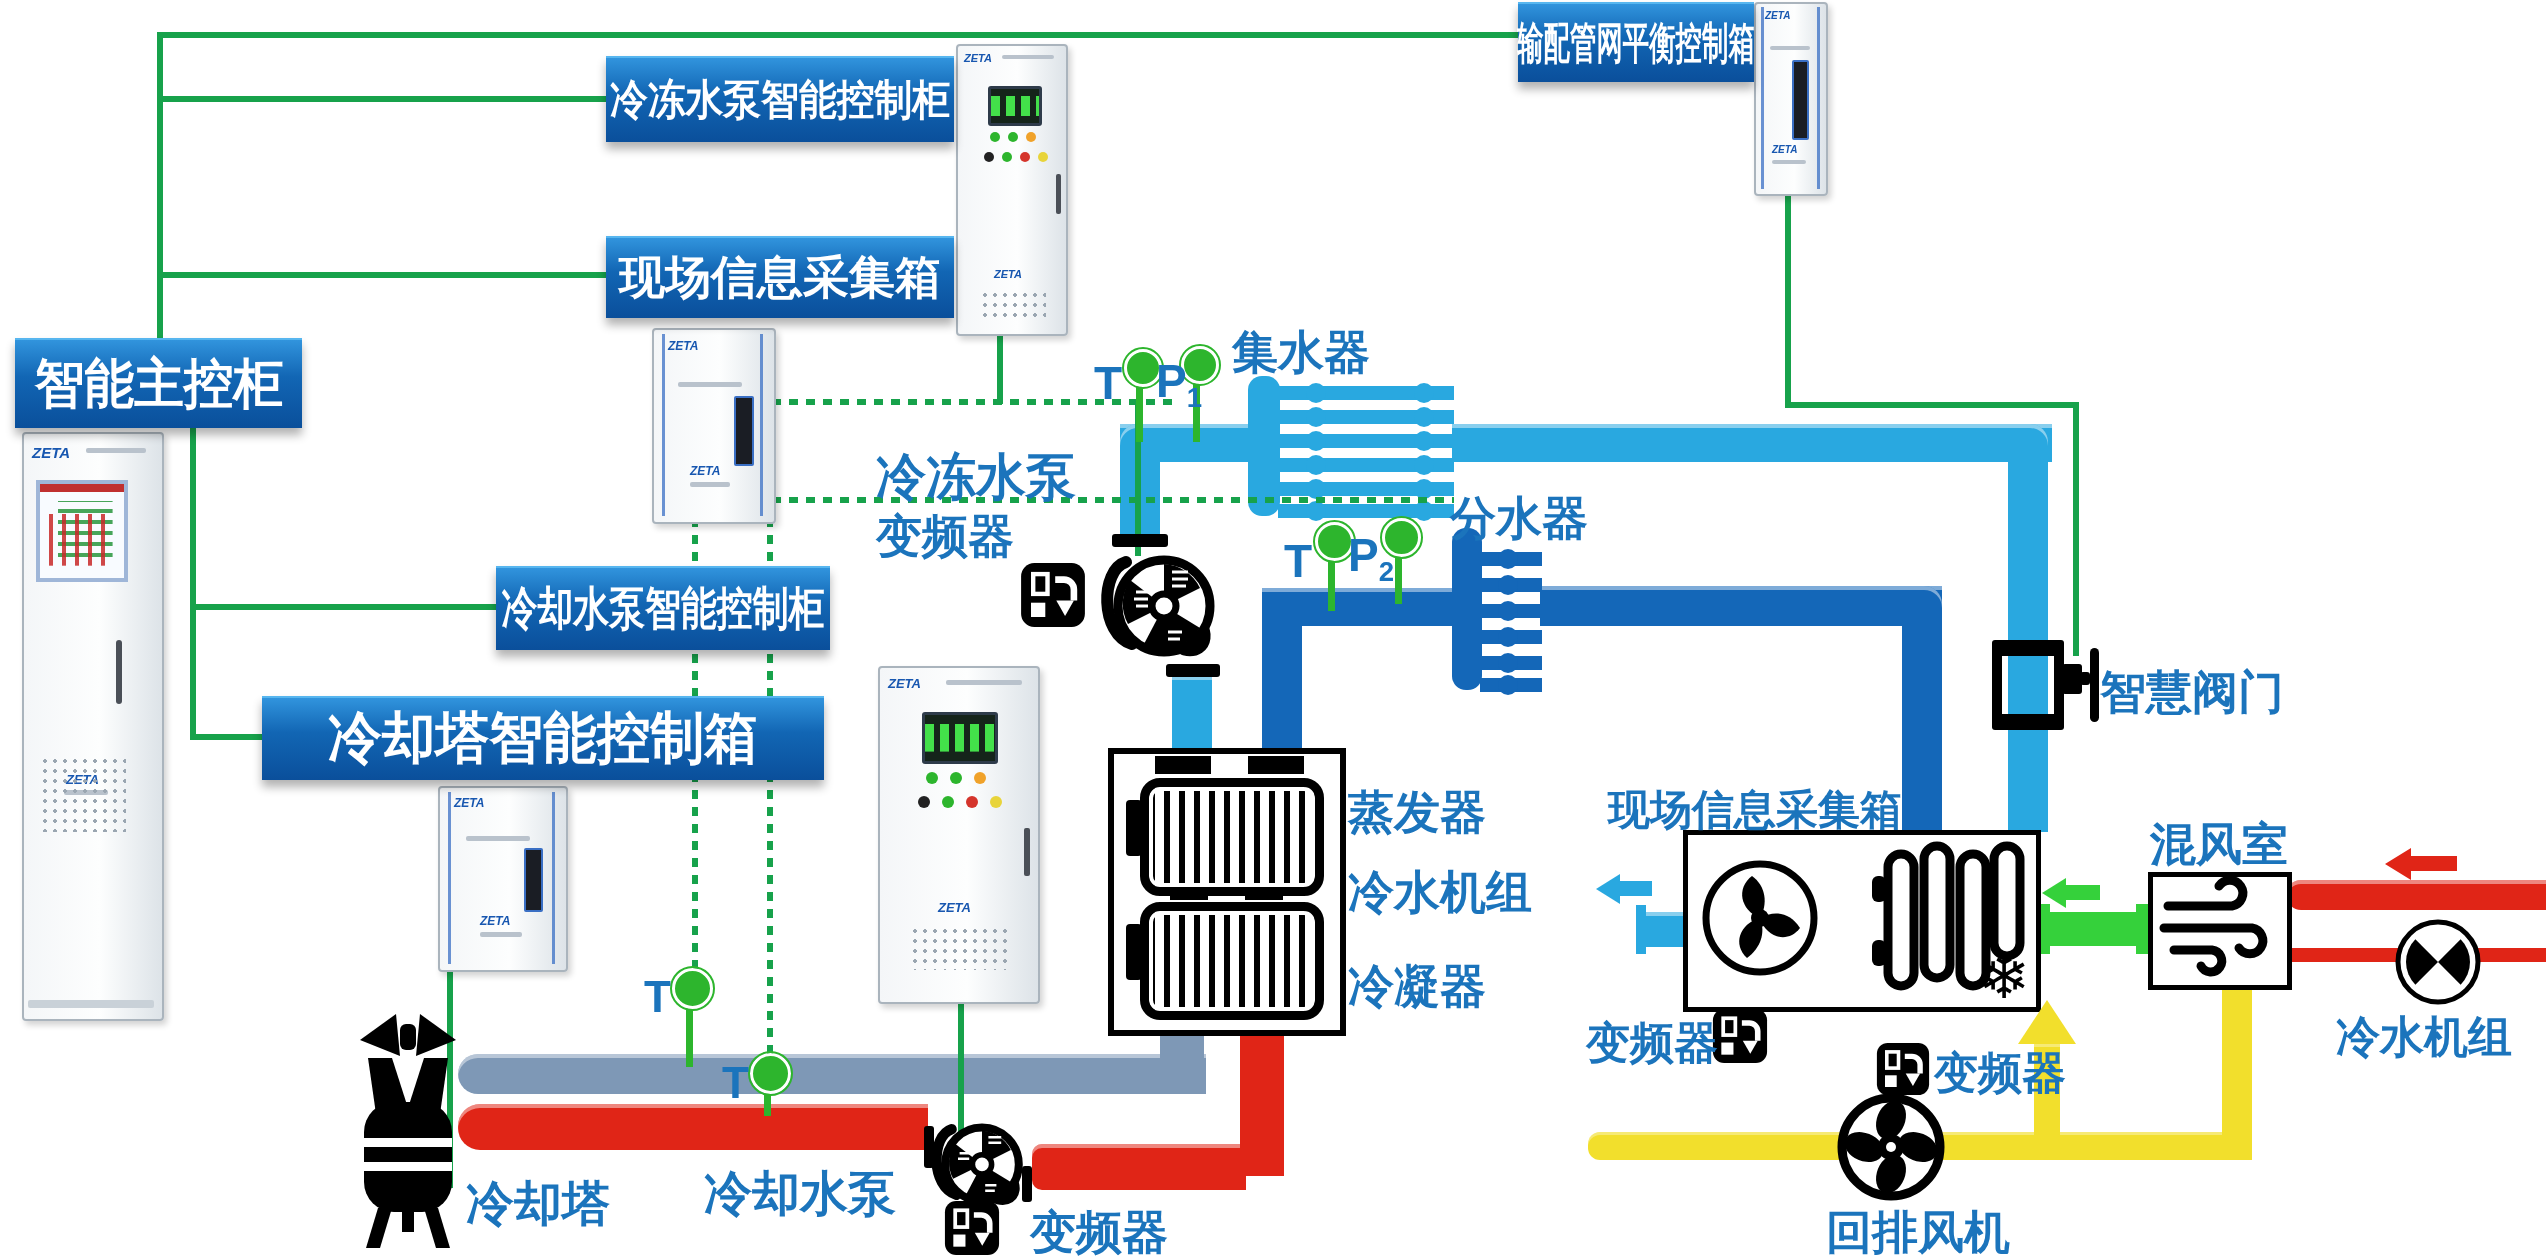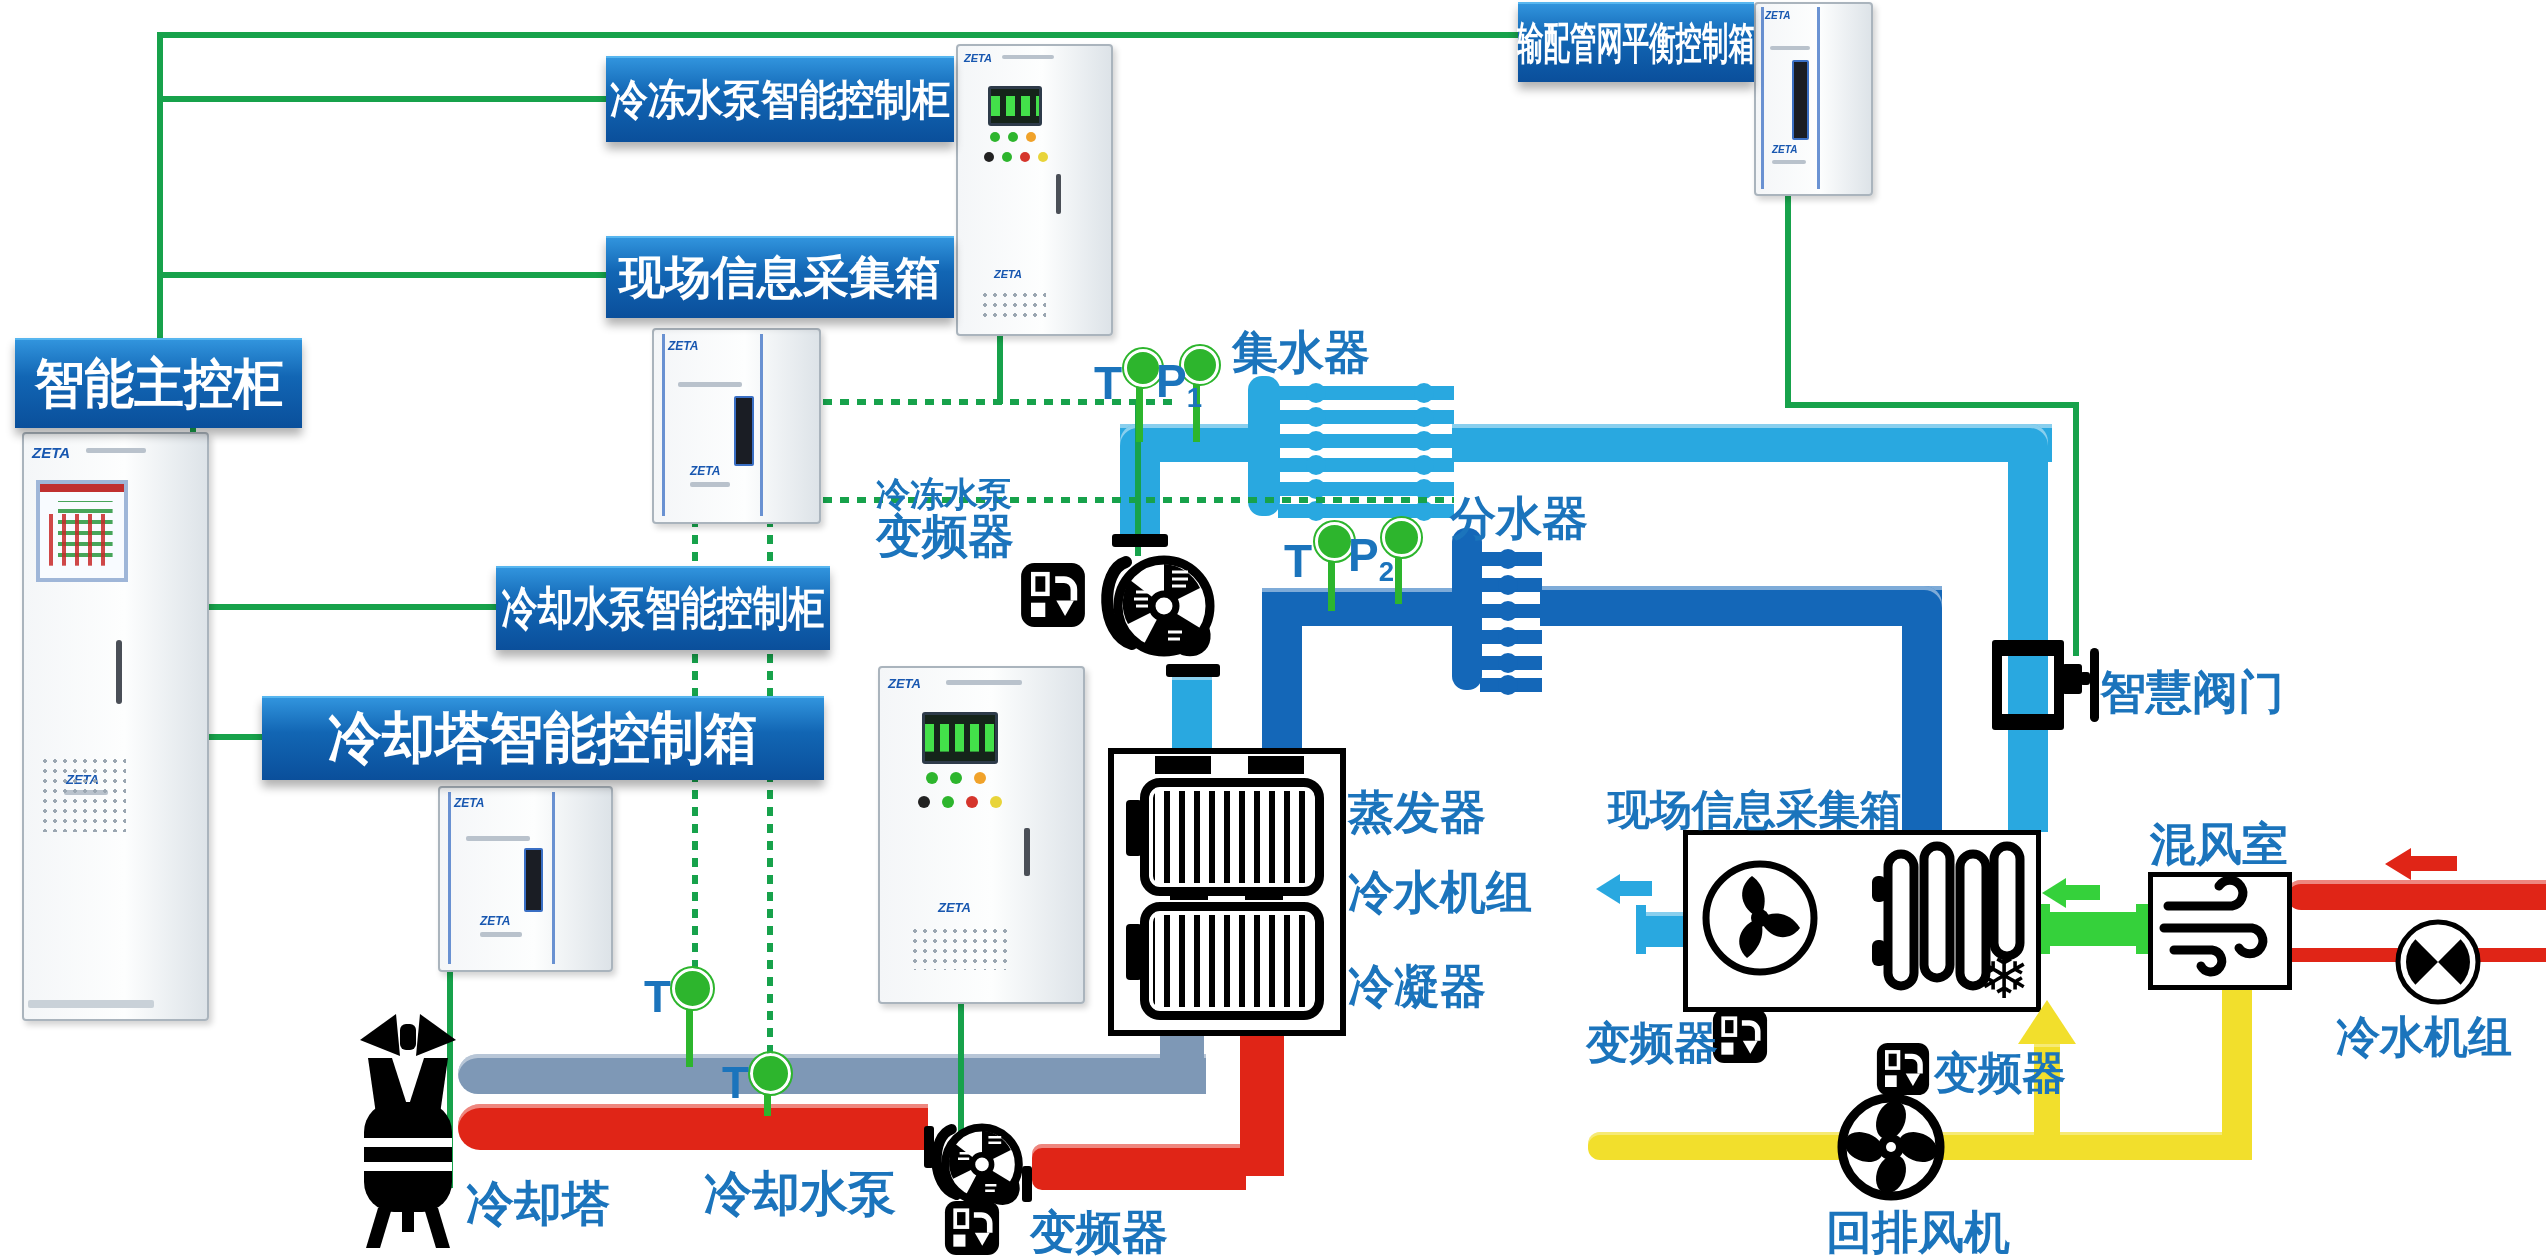--- a/index.html
+++ b/index.html
@@ -30,21 +30,21 @@
   .gdot-h{position:absolute;height:6px;z-index:20;
     background:repeating-linear-gradient(90deg,#17a24b 0 9px,rgba(0,0,0,0) 9px 17px);}
   
   .sensor{position:absolute;border-radius:50%;background:#2db52d;border:3px solid #fff;
           outline:2px solid #2db52d;z-index:40;}
   .stem{position:absolute;background:#2db52d;z-index:39;}
   
   .unitbox{position:absolute;background:#fff;border:6px solid #000;z-index:30;}
   .blk{position:absolute;background:#000;z-index:32;}
   .cab{position:absolute;background:linear-gradient(90deg,#f4f6f8 0%,#fdfefe 55%,#dde3e8 100%);
-       border:2px solid #aab4bd;border-radius:4px;z-index:30;box-shadow:3px 4px 6px rgba(0,0,0,.18);padding-left:45px;}
+       border:2px solid #aab4bd;border-radius:4px;z-index:30;box-shadow:3px 4px 6px rgba(0,0,0,.18);}
   .zeta{position:absolute;color:#1857b0;font-weight:bold;font-style:italic;letter-spacing:0;}
   .slot{position:absolute;background:#1a1d24;border:2px solid #3a6fc4;border-radius:2px;}
   .stripe{position:absolute;width:3px;background:#3a6fc4;opacity:.75;}
   .gbar{position:absolute;background:#b9c2cc;border-radius:2px;}
   .dot{position:absolute;border-radius:50%;}
   .screen-g{position:absolute;background:#15241a;border:3px solid #2e3b4a;border-radius:3px;
     background-image:repeating-linear-gradient(90deg,#43e04a 0 9px,#15241a 9px 15px);
     background-size:100% 60%;background-repeat:no-repeat;background-position:center;}
   .scada{position:absolute;background:#f8fbff;border:4px solid #9fb6d8;
     background-image:
@@ -440,21 +440,21 @@
     </div>
   <div class="banner" style="left:496px;top:566px;width:334px;height:82px;font-size:46px;">
     <span style="--sx:.78">冷却水泵智能控制柜</span>
     </div>
   <div class="banner" style="left:262px;top:696px;width:562px;height:82px;font-size:56px;">
     <span style="--sx:.96">冷却塔智能控制箱</span>
     </div>
 
   <div class="lbl" style="left:1232px;top:322px;font-size:46px;">集水器</div>
   <div class="lbl" style="left:1450px;top:488px;font-size:46px;">分水器</div>
-  <div class="lbl" style="left:876px;top:472px;font-size:34px;">冷冻水泵</div>
+  <div class="lbl" style="left:876px;top:444px;font-size:50px;">冷冻水泵</div>
   <div class="lbl" style="left:876px;top:506px;font-size:46px;">变频器</div>
   <div class="lbl" style="left:1348px;top:782px;font-size:46px;">蒸发器</div>
   <div class="lbl" style="left:1348px;top:862px;font-size:46px;">冷水机组</div>
   <div class="lbl" style="left:1348px;top:956px;font-size:46px;">冷凝器</div>
   <div class="lbl" style="left:1608px;top:782px;font-size:42px;">现场信息采集箱</div>
   <div class="lbl" style="left:2150px;top:814px;font-size:46px;">混风室</div>
   <div class="lbl" style="left:2100px;top:662px;font-size:46px;">智慧阀门</div>
   <div class="lbl" style="left:2336px;top:1008px;font-size:44px;">冷水机组</div>
   <div class="lbl" style="left:1586px;top:1014px;font-size:44px;">变频器</div>
   <div class="lbl" style="left:1934px;top:1044px;font-size:44px;">变频器</div>

